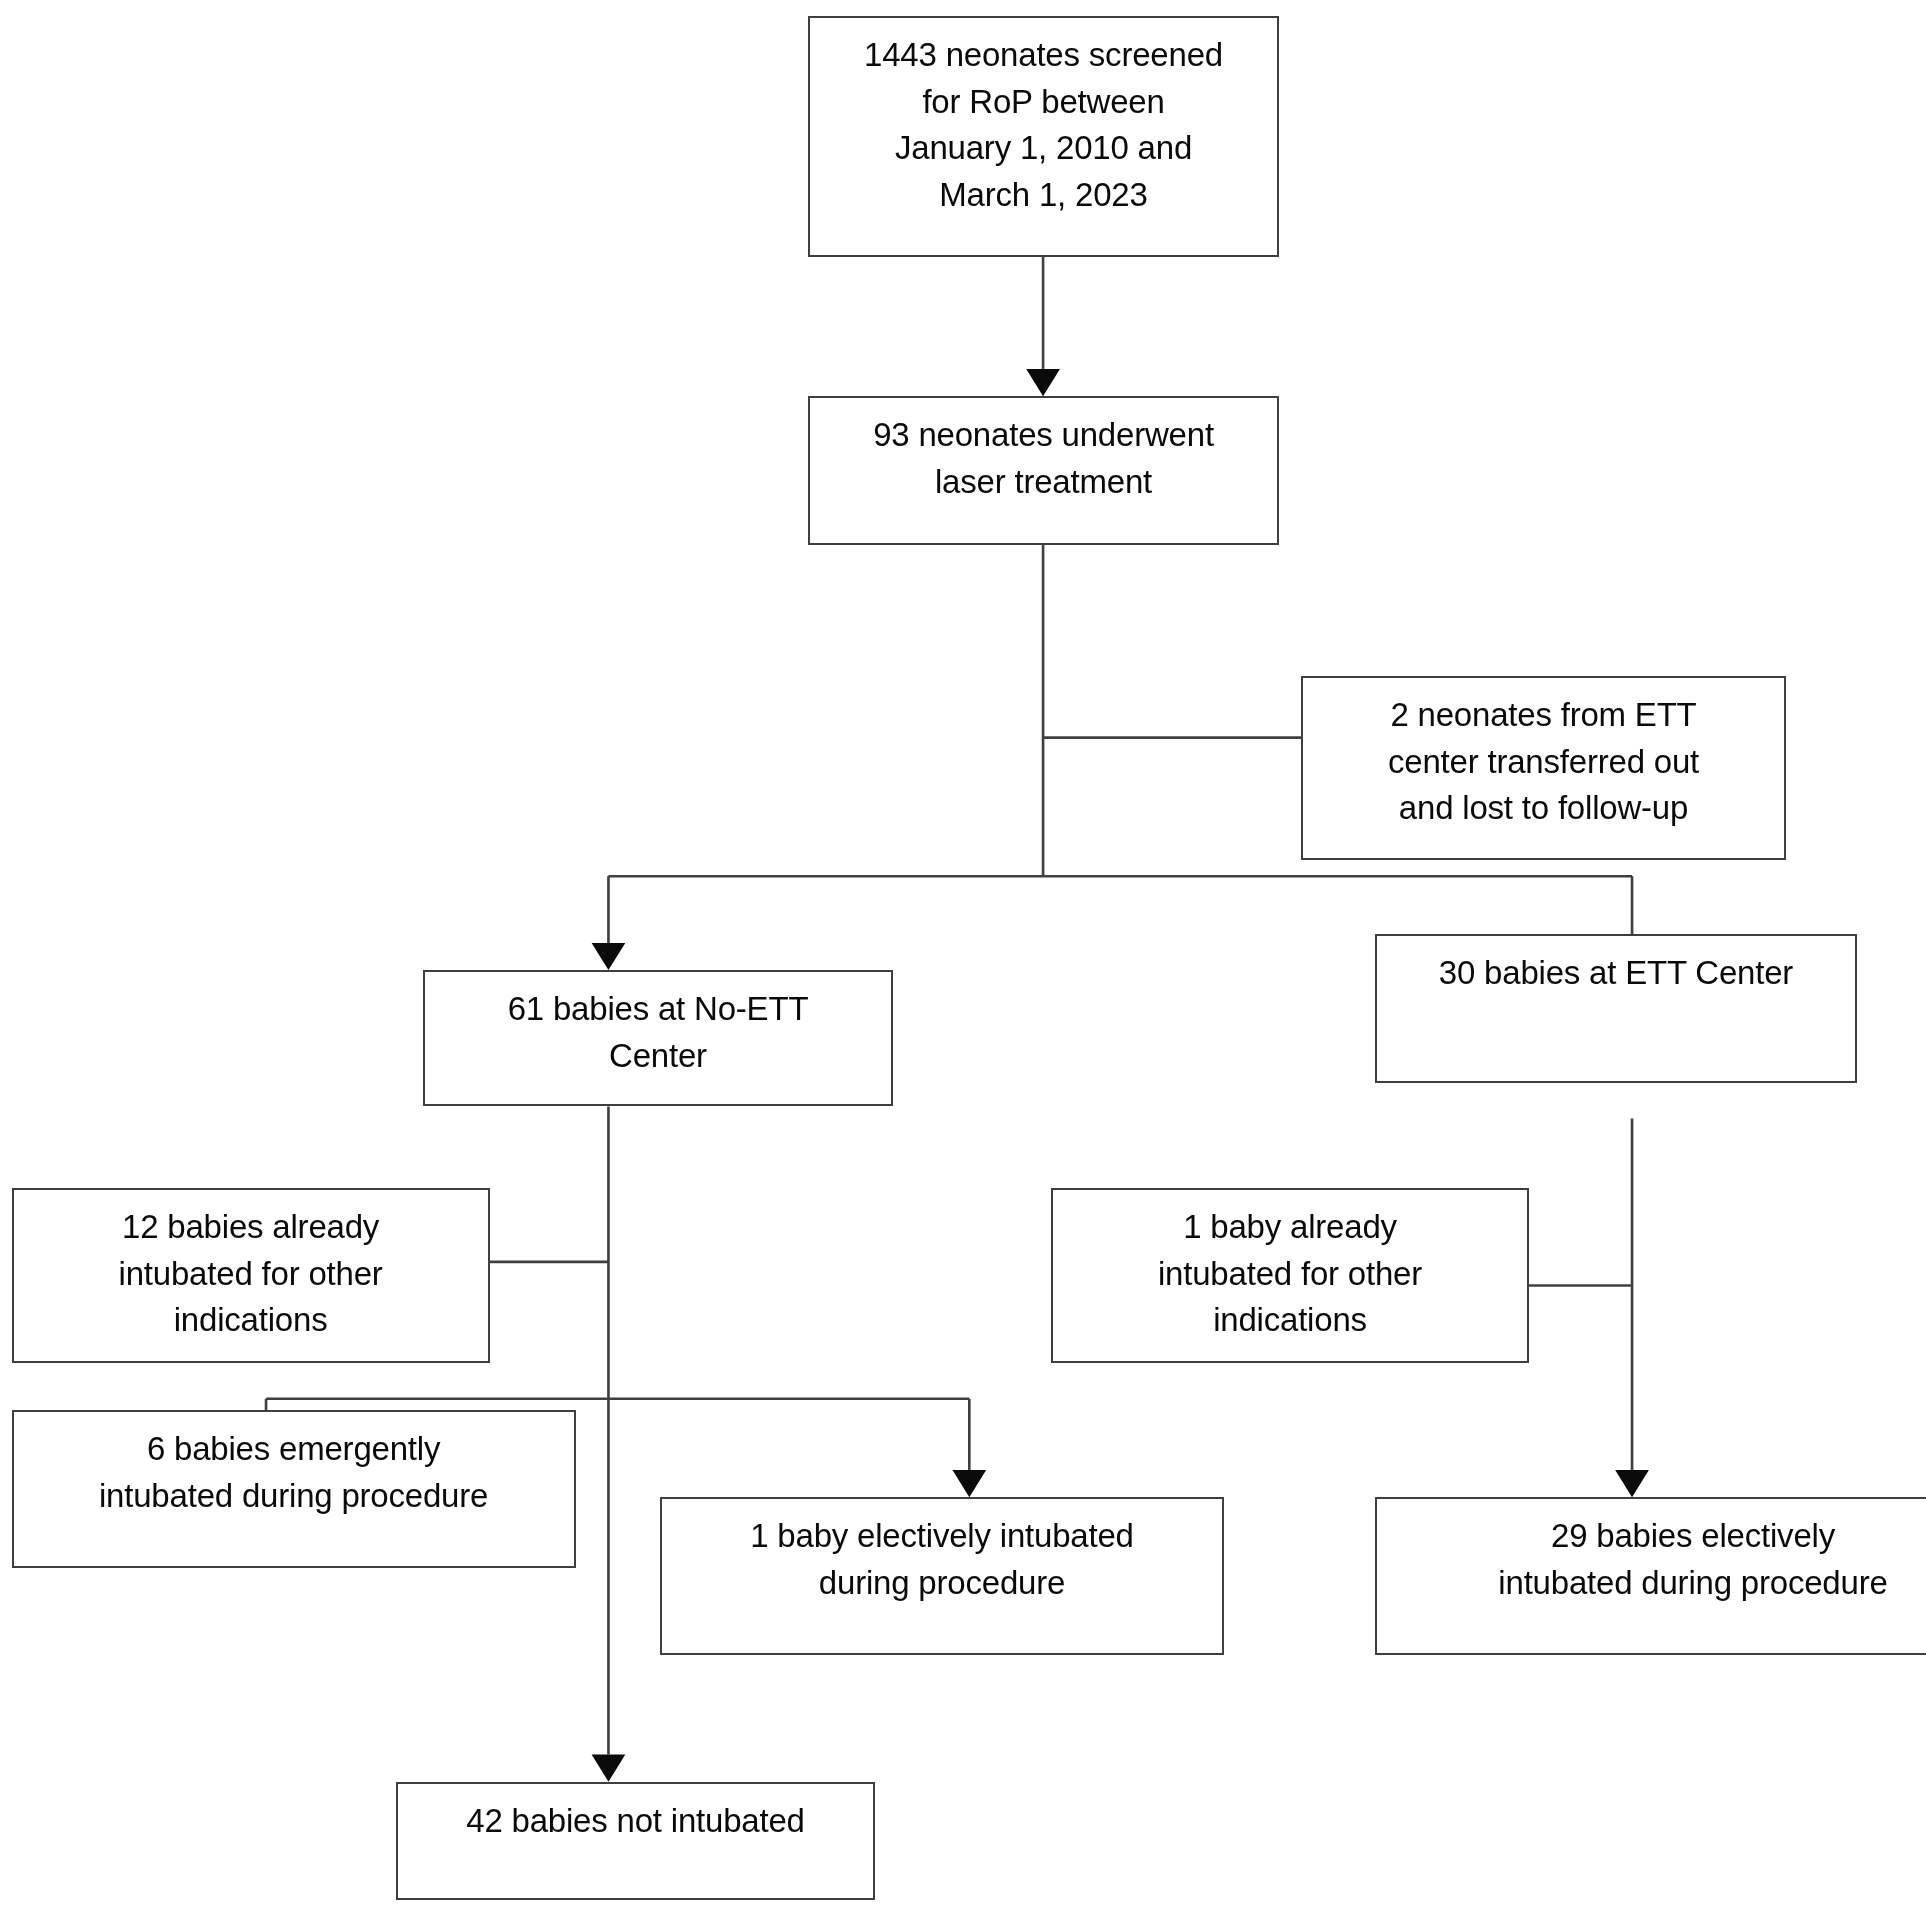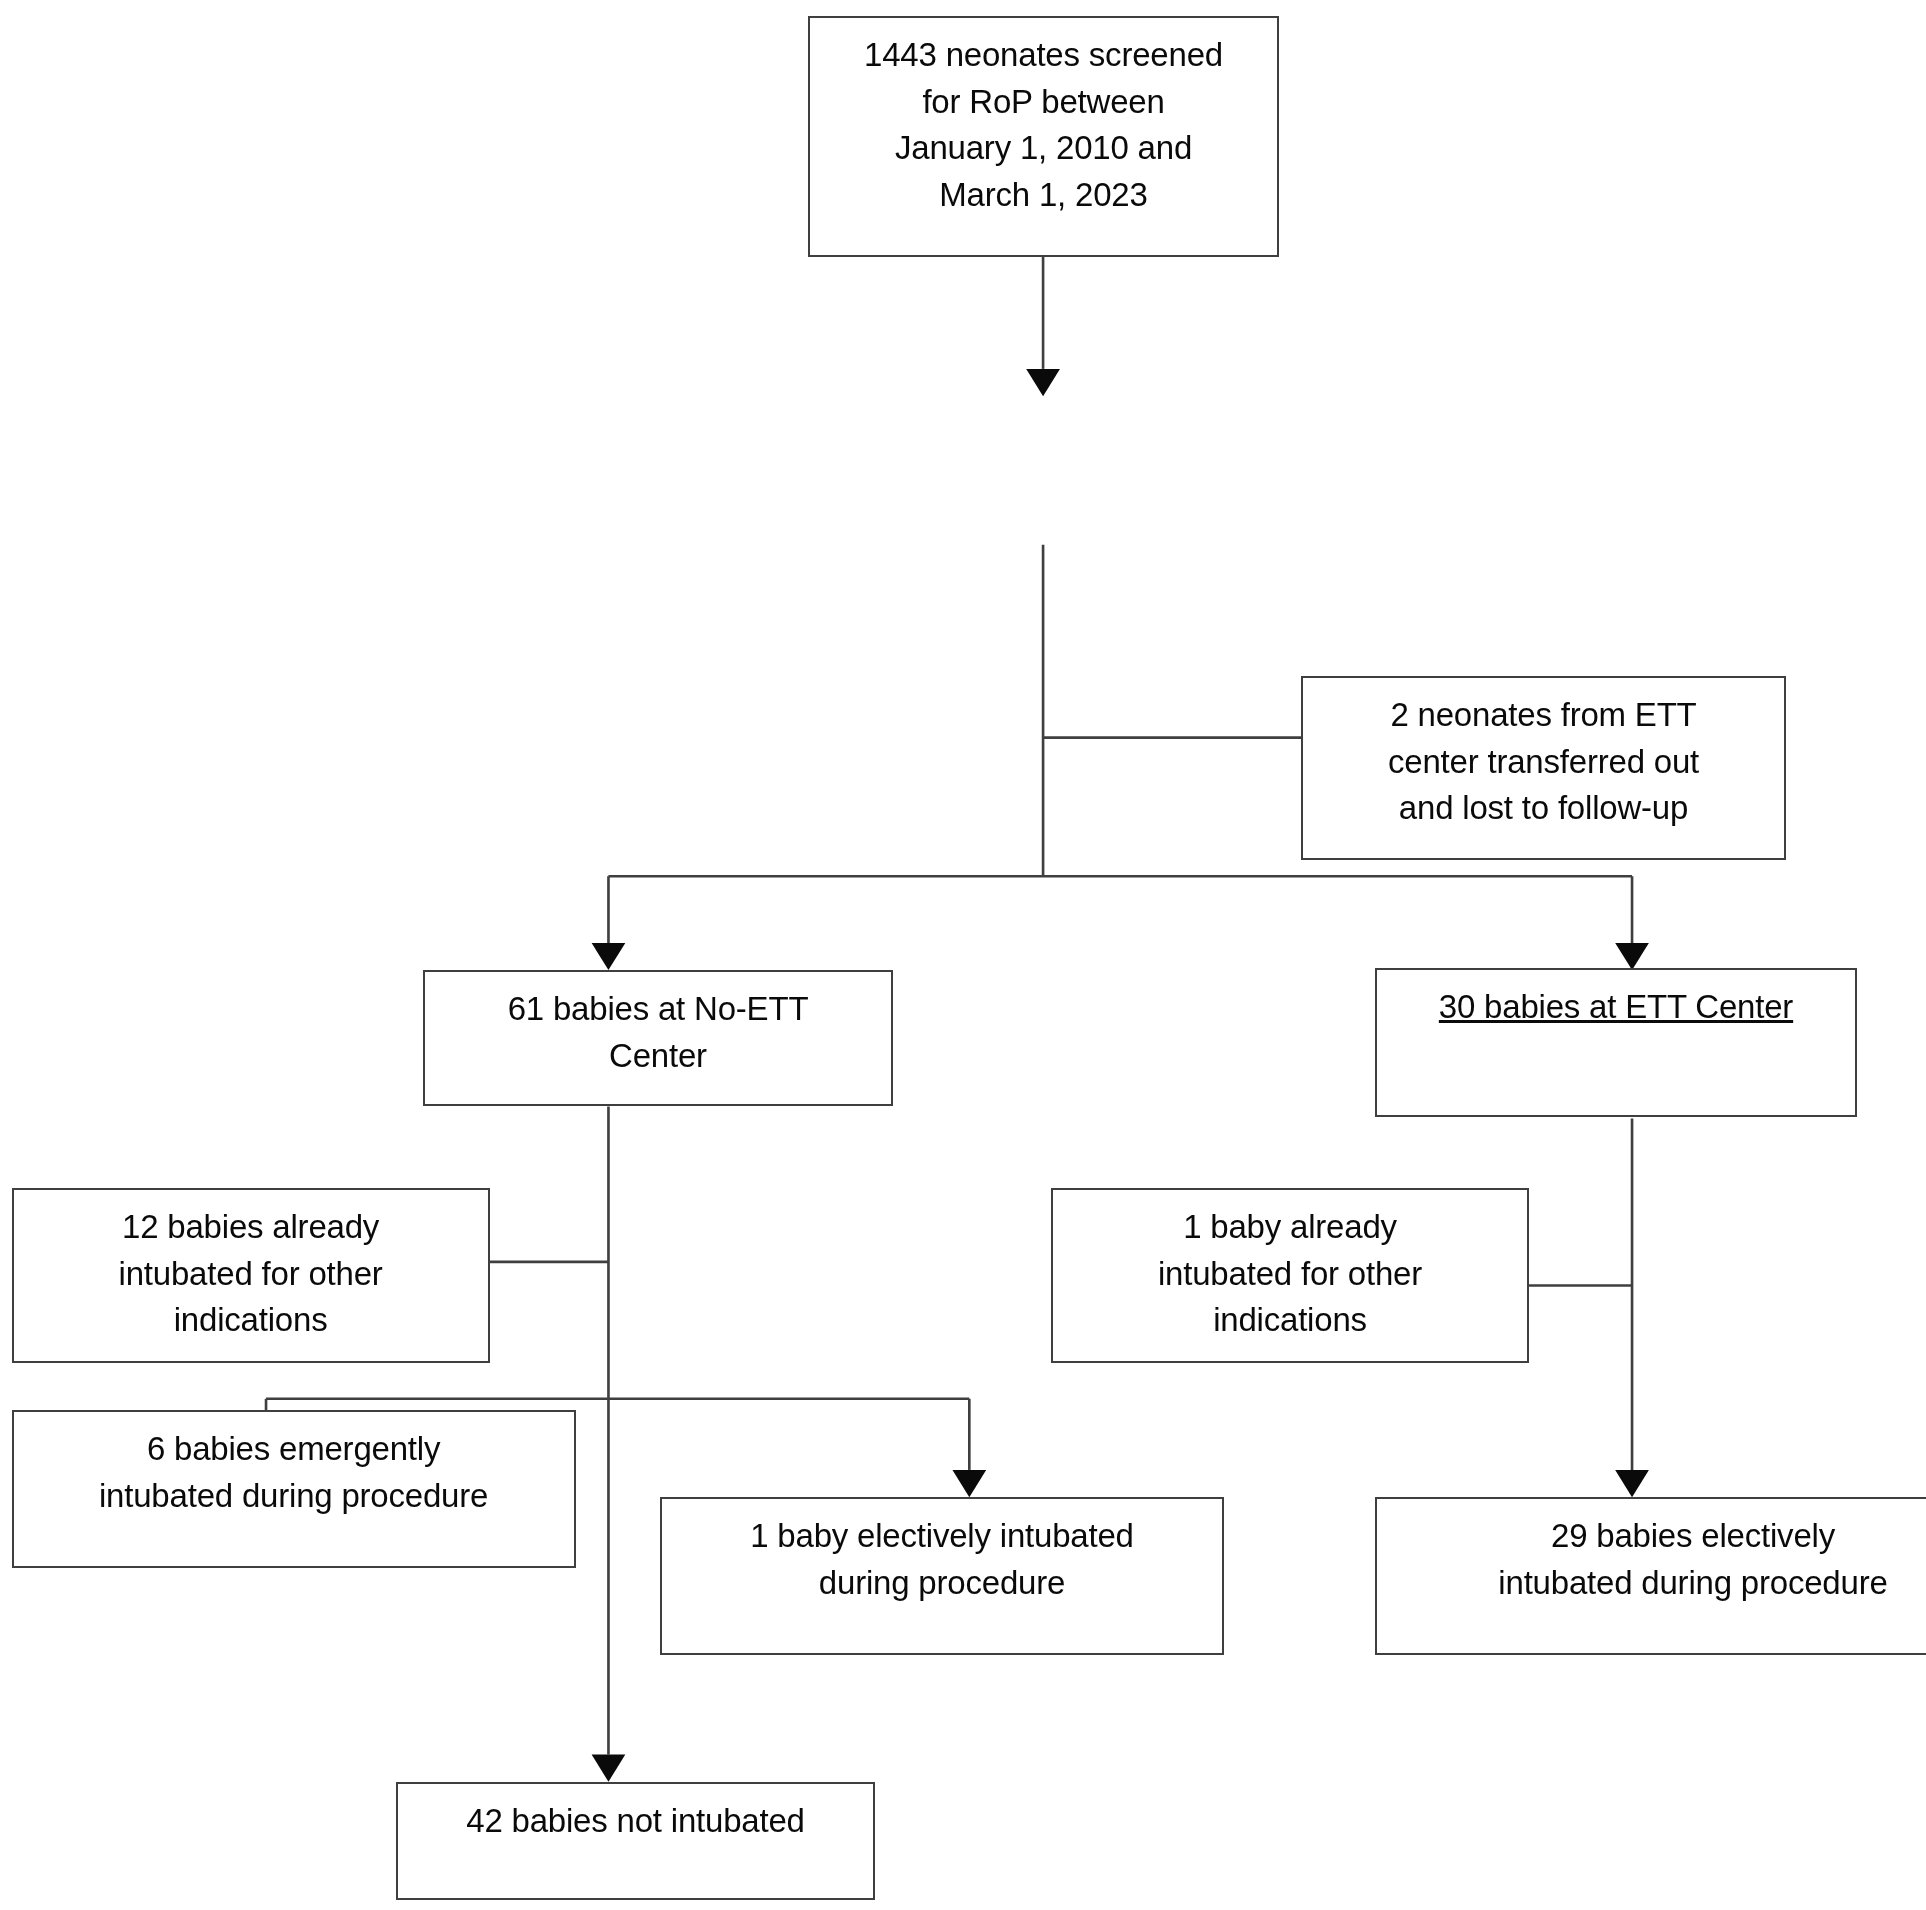--- a/index.html
+++ b/index.html
@@ -92,33 +92,37 @@
     </g>
   </svg>
 
   <div class="node-box" style="left:808px; top:16px; width:471px; height:241px;">
     <span class="node-text">1443 neonates screened
 for RoP between
 January 1, 2010 and
 March 1, 2023</span>
   </div>
 
+  <div class="node-box" style="left:808px; top:396px; width:471px; height:149px;">
+    <span class="node-text">93 neonates underwent
+laser treatment</span>
+  </div>
 
   <div class="node-box" style="left:1301px; top:676px; width:485px; height:184px;">
     <span class="node-text">2 neonates from ETT
 center transferred out
 and lost to follow-up</span>
   </div>
 
   <div class="node-box" style="left:396px; top:970px; width:470px; height:136px;margin-left:27px;">
     <span class="node-text">61 babies at No-ETT
 Center</span>
   </div>
 
-  <div class="node-box" style="left:1375px; top:968px; width:482px; height:149px;text-decoration:underline;">
+  <div class="node-box" style="left:1375px; top:934px; width:482px; height:149px;">
     <span class="node-text">30 babies at ETT Center</span>
   </div>
 
   <div class="node-box" style="left:11.6px; top:1188px; width:478px; height:175px;">
     <span class="node-text">12 babies already
 intubated for other
 indications</span>
   </div>
 
   <div class="node-box" style="left:1051px; top:1188px; width:478px; height:175px;">

